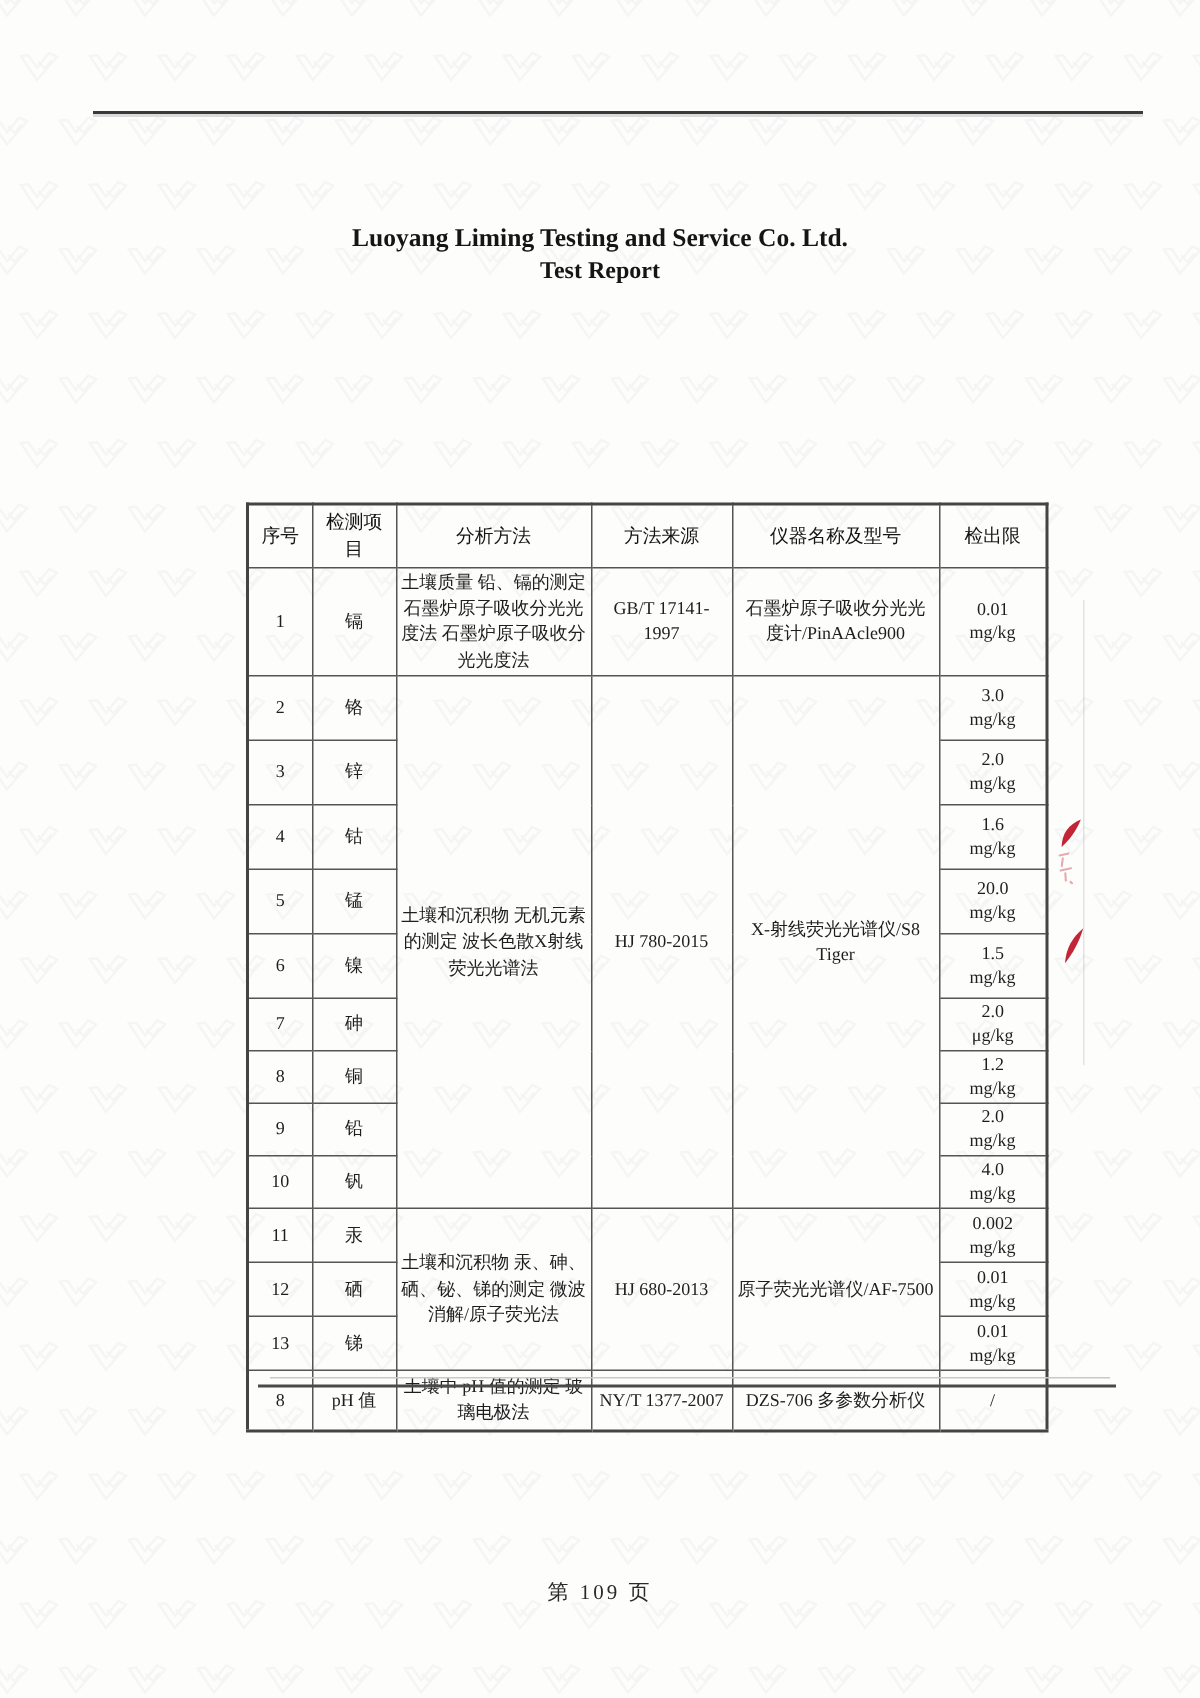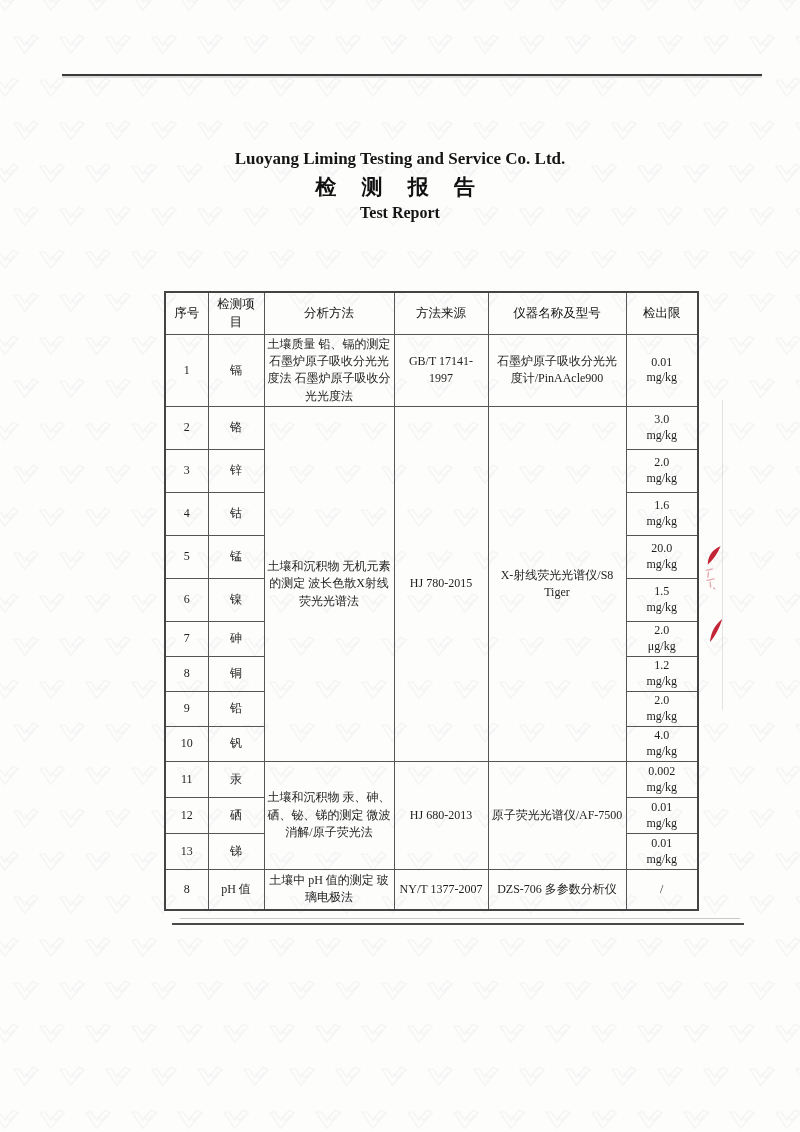--- a/index.html
+++ b/index.html
@@ -42,21 +42,21 @@
   
   .methods-table{
     position:absolute;top:291px;left:164px;width:533px;z-index:2;
     border-collapse:collapse;table-layout:fixed;
     font-size:12px;color:#1e1e1e;
   }
   .methods-table th,.methods-table td{
     border:1px solid #555;text-align:center;vertical-align:middle;
     padding:1px 3px;line-height:1.45;
   }
-  .methods-table{border:2px solid #444;}
+  .methods-table{border:2px solid #444;margin-top:44px;}
   .methods-table thead tr{height:42px;}
   .methods-table th{font-weight:normal;font-size:12.5px;color:#141414;}
   tr.h-r1{height:64px;}
   tr.h-m{height:43px;}
   tr.h-s{height:35px;}
   tr.h-s2{height:36px;}
   tr.h-last{height:40px;}
   .methods-table tbody tr:last-child td{border-bottom:2px solid #444;}
   .lim span{display:block;line-height:1.3;}
   .method-cell{padding:2px 6px;}
@@ -2999,21 +2999,20 @@
             <path d="M3 3 L12 20 L27 6 L22 3 L13 12 L8 3 Z"></path>
             <path d="M14 8 L18 13 L23 8"></path>
           </g>
         </svg></div>
     </div>
 
   <div class="doc-header-rule"></div>
 
   <div class="title-block">
     <div class="company-en">Luoyang Liming Testing and Service Co. Ltd.</div>
-    <div class="report-cn">检 测 报 告</div>
     <div class="report-en">Test Report</div>
   </div>
 
 
 
   <table class="methods-table">
     <colgroup>
       <col style="width:43px">
         <col style="width:56px">
         <col style="width:130px">
@@ -3183,20 +3182,21 @@
               <span></span>
             </div>
           </td>
       </tr>
     </tbody>
   </table>
 
   <div class="footer-rule-light"></div>
   <div class="footer-rule"></div>
 
+  <div class="page-number">第 109 页</div>
 
   <div class="scan-line"></div>
 
   <svg class="redmark rm1" width="16" height="24" viewBox="0 0 16 24">
     <path d="M12 1 C 5 6, 2 13, 4 22 C 8 16, 11 9, 12 1 Z" fill="#c22535"></path>
   </svg>
   <svg class="redmark rm2" width="16" height="24" viewBox="0 0 16 24">
     <path d="M3 3 L9 2 M5 5 L4 10 M3 13 L10 12 M6 15 L6 20 M9 21 L10 22" fill="none" stroke="#d4656f" stroke-width="1.4" stroke-linecap="round"></path>
   </svg>
   <svg class="redmark rm3" width="14" height="28" viewBox="0 0 14 28">

